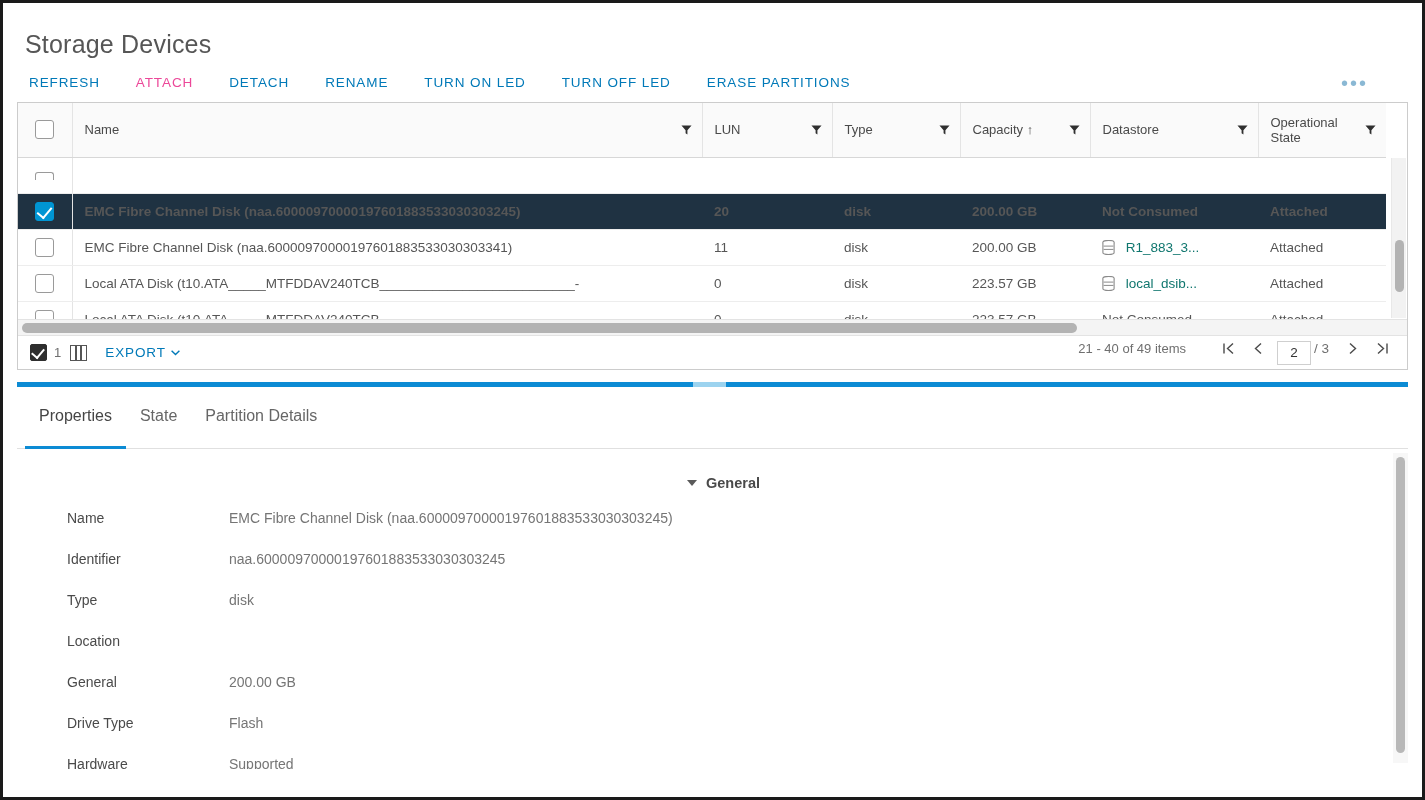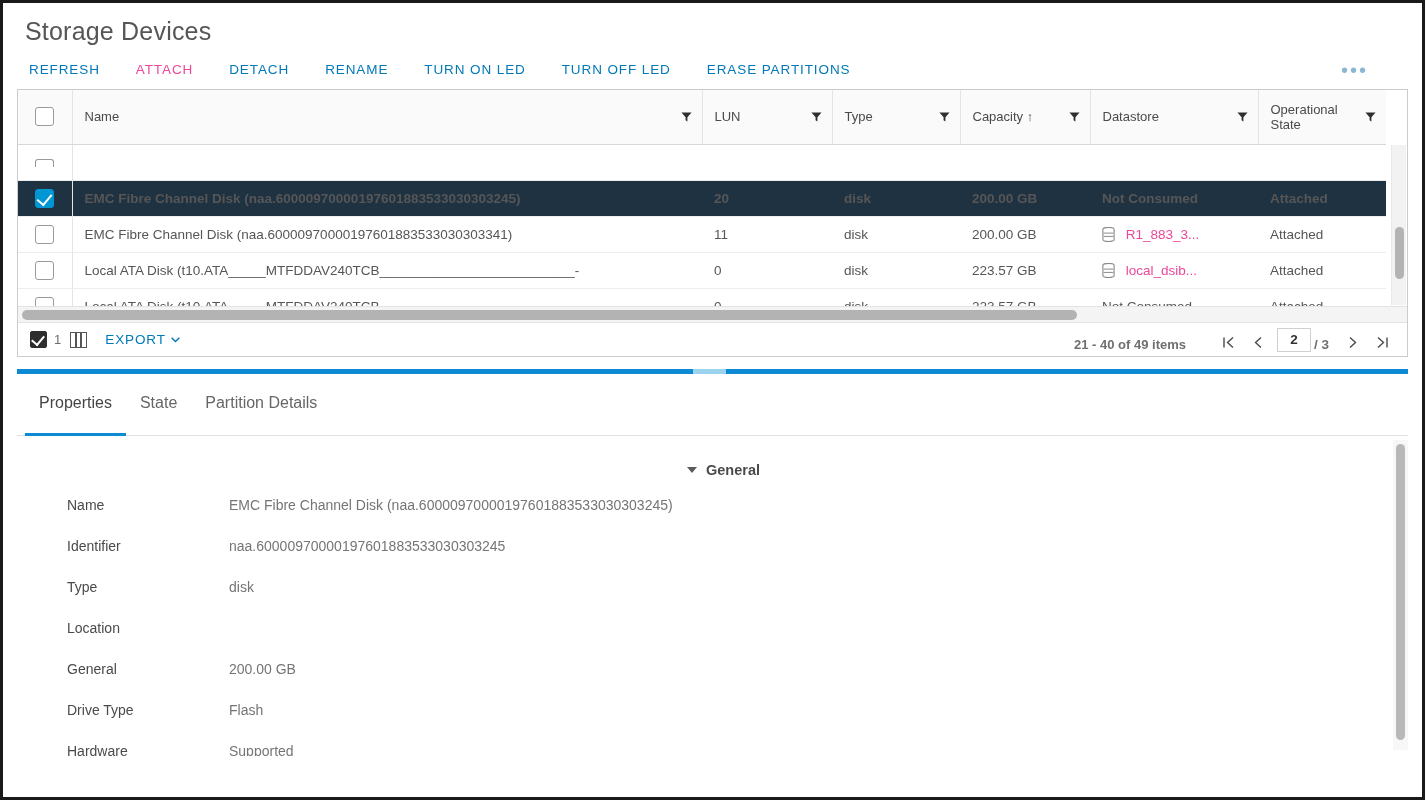--- a/index.html
+++ b/index.html
@@ -13,21 +13,21 @@
   #app {
     position: relative;
     width: 1425px; height: 800px;
     background: #ffffff;
     border: 3px solid #1a1a1a;
     overflow: hidden;
   }
 
   
   .page-title {
-    padding: 14px 0 10px 22px;
+    padding: 27px 0 10px 22px;
     font-size: 25px;
     color: #565656;
     font-weight: 400;
     letter-spacing: .2px;
   }
 
   
   .toolbar {
     display: flex;
     align-items: center;
@@ -155,21 +155,21 @@
   .cb.dark:after {
     content: "";
     position: absolute;
     left: 3px; top: 1px;
     width: 6px; height: 10px;
     border: solid #fff;
     border-width: 0 2.2px 2.2px 0;
     transform: rotate(40deg);
   }
 
-  .ds-link { color: #ec4899; cursor: pointer; }
+  .ds-link { color: #0f766e; cursor: pointer; }
   .ds-ico { display:inline-block; vertical-align:-3px; margin-right:7px; }
 
   
   .vscroll-track {
     position: absolute;
     right: 1px; top: 55px;
     width: 15px; height: 160px;
     background: #f2f2f2;
     border-left: 1px solid #e8e8e8;
   }
@@ -221,21 +221,21 @@
   .col-picker:before { left: 4px; }
   .col-picker:after  { left: 9px; }
   .export-btn {
     color: #0079b8;
     font-size: 13.5px;
     letter-spacing: .9px;
     text-transform: uppercase;
     cursor: pointer;
     display: flex; align-items: center; gap: 5px;
   }
-  .pager { margin-left: auto; display: flex; align-items: flex-end; font-weight: bold; }
+  .pager { margin-left: auto; display: flex; align-items: flex-start; }
   .pager-info { font-size: 13px; color: #6f6f6f; margin-right: 28px; }
   .pg-btn {
     font-size: 15px; color: #4a4a4a;
     width: 30px; text-align: center; cursor: pointer;
     font-family: "Liberation Sans", sans-serif;
   }
   .pg-input {
     width: 34px; height: 24px;
     border: 1px solid #cfcfcf;
     background: #fff;

